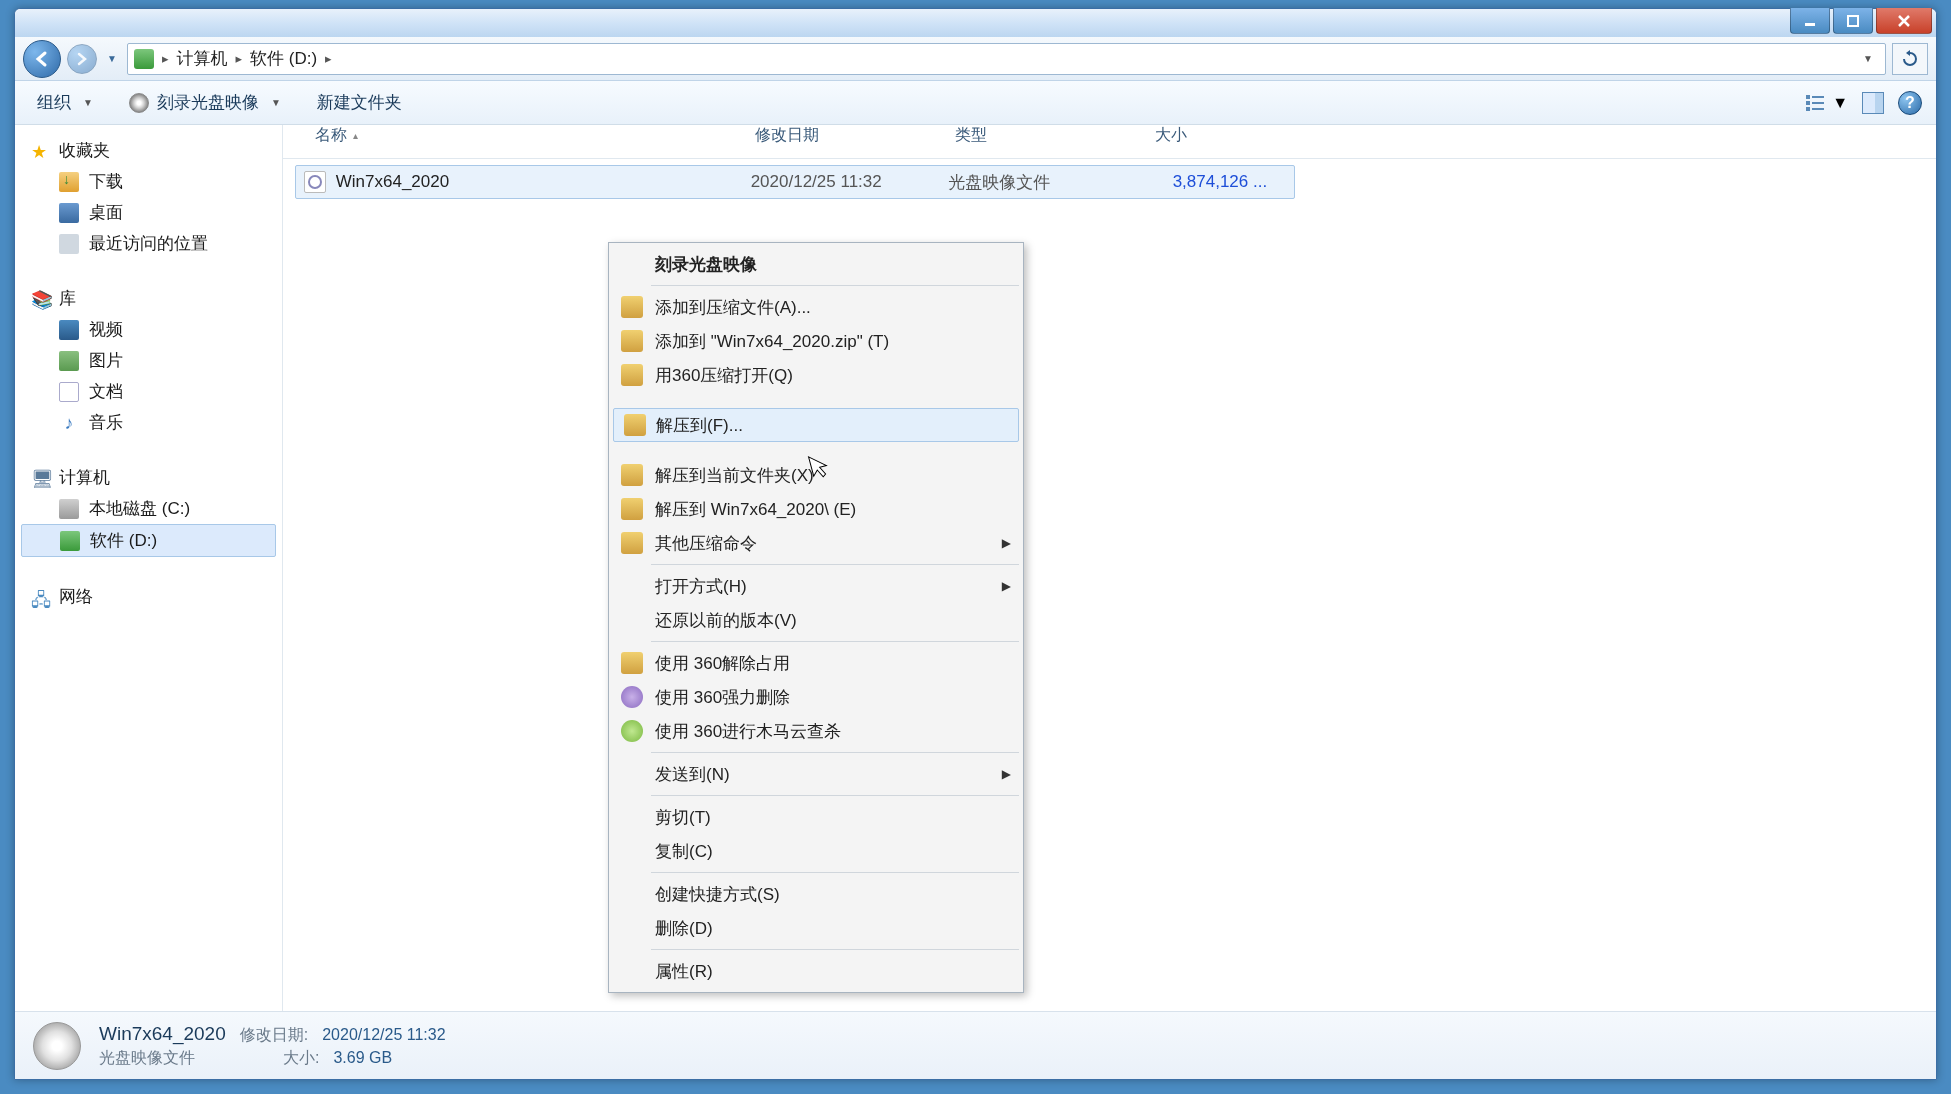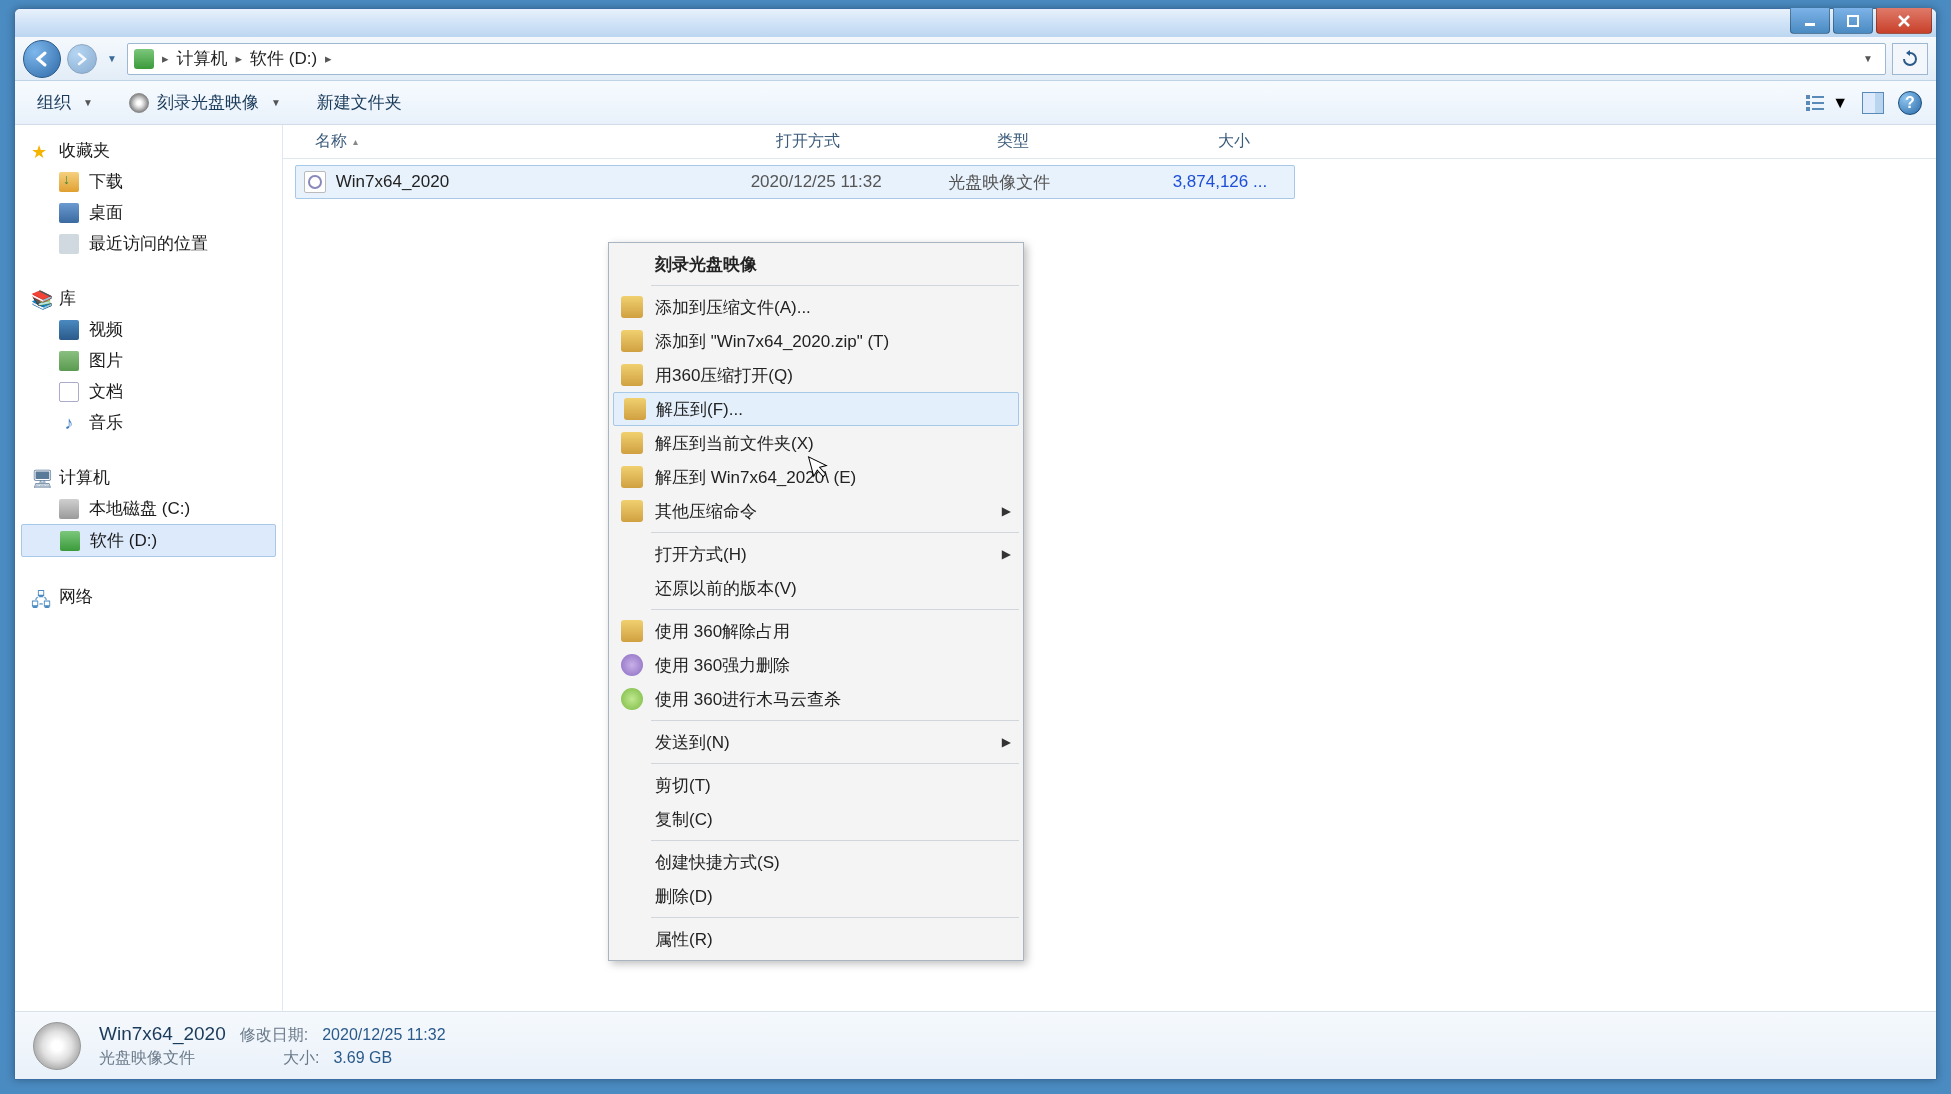--- a/index.html
+++ b/index.html
@@ -111,22 +111,22 @@
 .ic-doc { background:#fff; border:1px solid #aac; border-radius:2px; }
 .ic-music { color:#3a7ac0; font-size:18px; }
 .ic-computer { color:#5a7a9a; font-size:18px; }
 .ic-hdd { background:linear-gradient(#d0d0d0,#9a9a9a); border-radius:2px; }
 .ic-soft { background:linear-gradient(#7cc77c,#3a9a3a); border-radius:2px; }
 .ic-net { color:#4a8ac0; font-size:18px; }
 
 
 .filearea { flex:1; display:flex; flex-direction:column; }
 .col-headers {
-  height: 34px; display:flex; align-items:center;
-  border-bottom:1px solid #e0e8ef; padding-left:20px;gap:21px;
+  height: 34px; display:flex; align-items:flex-start;
+  border-bottom:1px solid #e0e8ef; padding-left:20px;
 }
 .col-h { font-size:16px; color:#3a5a7a; padding:0 12px; display:flex; align-items:center; gap:6px; }
 .col-name { width: 440px; }
 .col-date { width: 200px; }
 .col-type { width: 200px; }
 .col-size { width: 170px; }
 .sort-ind { font-size:10px; color:#888; }
 
 .filelist { flex:1; padding:6px 12px; position:relative; }
 .file-row {
@@ -148,21 +148,21 @@
   width:416px; background:#f4f4f4;
   border:1px solid #a8b4c0; box-shadow:3px 3px 8px rgba(0,0,0,0.25);
   padding:4px 2px; font-size:17px; color:#222;
   z-index:100;
 }
 .ctx-item {
   display:flex; align-items:center; height:34px;
   padding:0 10px 0 44px; position:relative;
 }
 .ctx-item.bold { font-weight:bold; }
-.ctx-item.hover { background:#e3effb; border:1px solid #a8c8e8; border-radius:2px; margin:0 2px; padding-left:42px; }
+.ctx-item.hover { background:#e3effb; border:1px solid #a8c8e8; border-radius:2px; margin:16px 2px; padding-left:42px; }
 .ctx-item .arrow { margin-left:auto; font-size:12px; color:#333; }
 .ctx-sep { height:1px; background:#d0d6dc; margin:4px 2px 4px 40px; }
 .ctx-ic { position:absolute; left:10px; width:22px; height:22px; border-radius:3px; }
 .ctx-ic.zip { background:linear-gradient(#f0d070,#d0a040); }
 .ctx-ic.box { background:linear-gradient(#f0d070,#d0a040); }
 .ctx-ic.purple { background:radial-gradient(circle,#c8b0e8,#8a6ac0); border-radius:50%; }
 .ctx-ic.green { background:radial-gradient(circle,#c0e890,#7ab840); border-radius:50%; }
 
 
 .cursor { position:absolute; left:810px; top:452px; font-size:20px; z-index:200; pointer-events:none; transform:rotate(-15deg); }
@@ -330,21 +330,21 @@
       </div>
     </div>
 
     <div class="filearea">
       <div class="col-headers">
         <div class="col-h col-name">
             <span>名称</span>
             <span class="sort-ind">▴</span>
           </div>
         <div class="col-h col-date">
-            <span>打开方式</span>
+            <span>修改日期</span>
           </div>
         <div class="col-h col-type">
             <span>类型</span>
           </div>
         <div class="col-h col-size">
             <span>大小</span>
           </div>
       </div>
       <div class="filelist">
         <div class="file-row">

